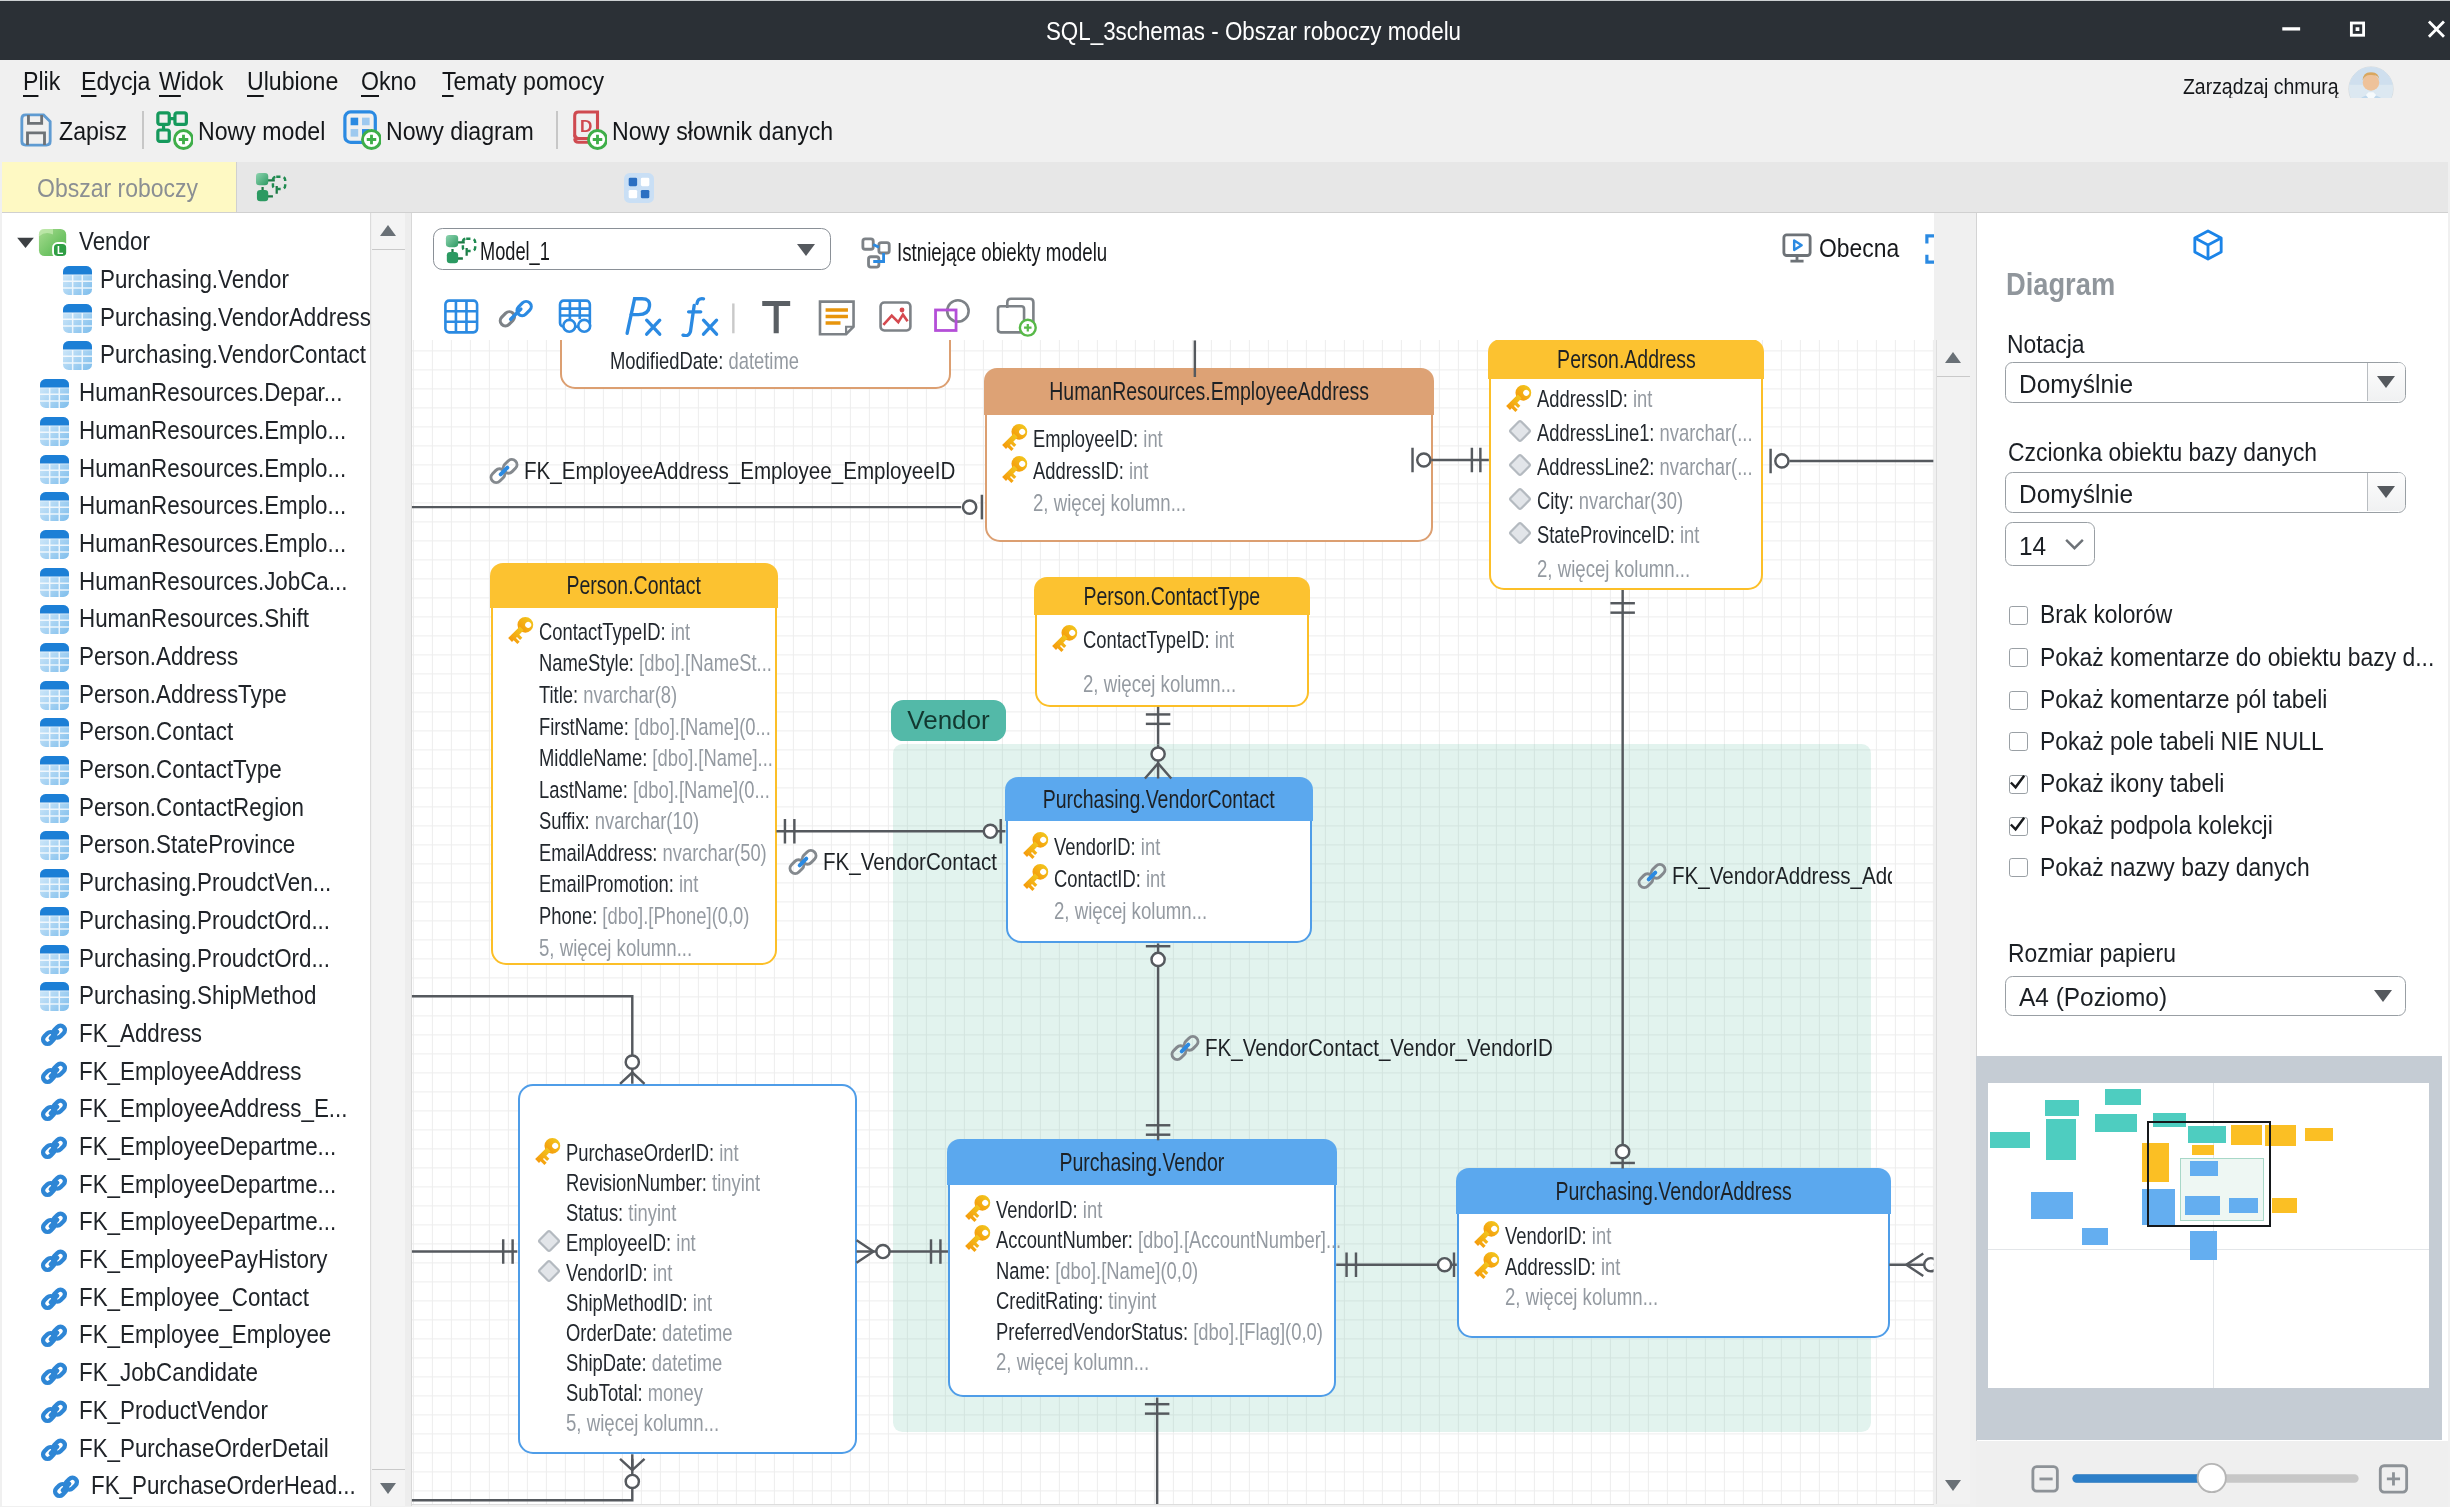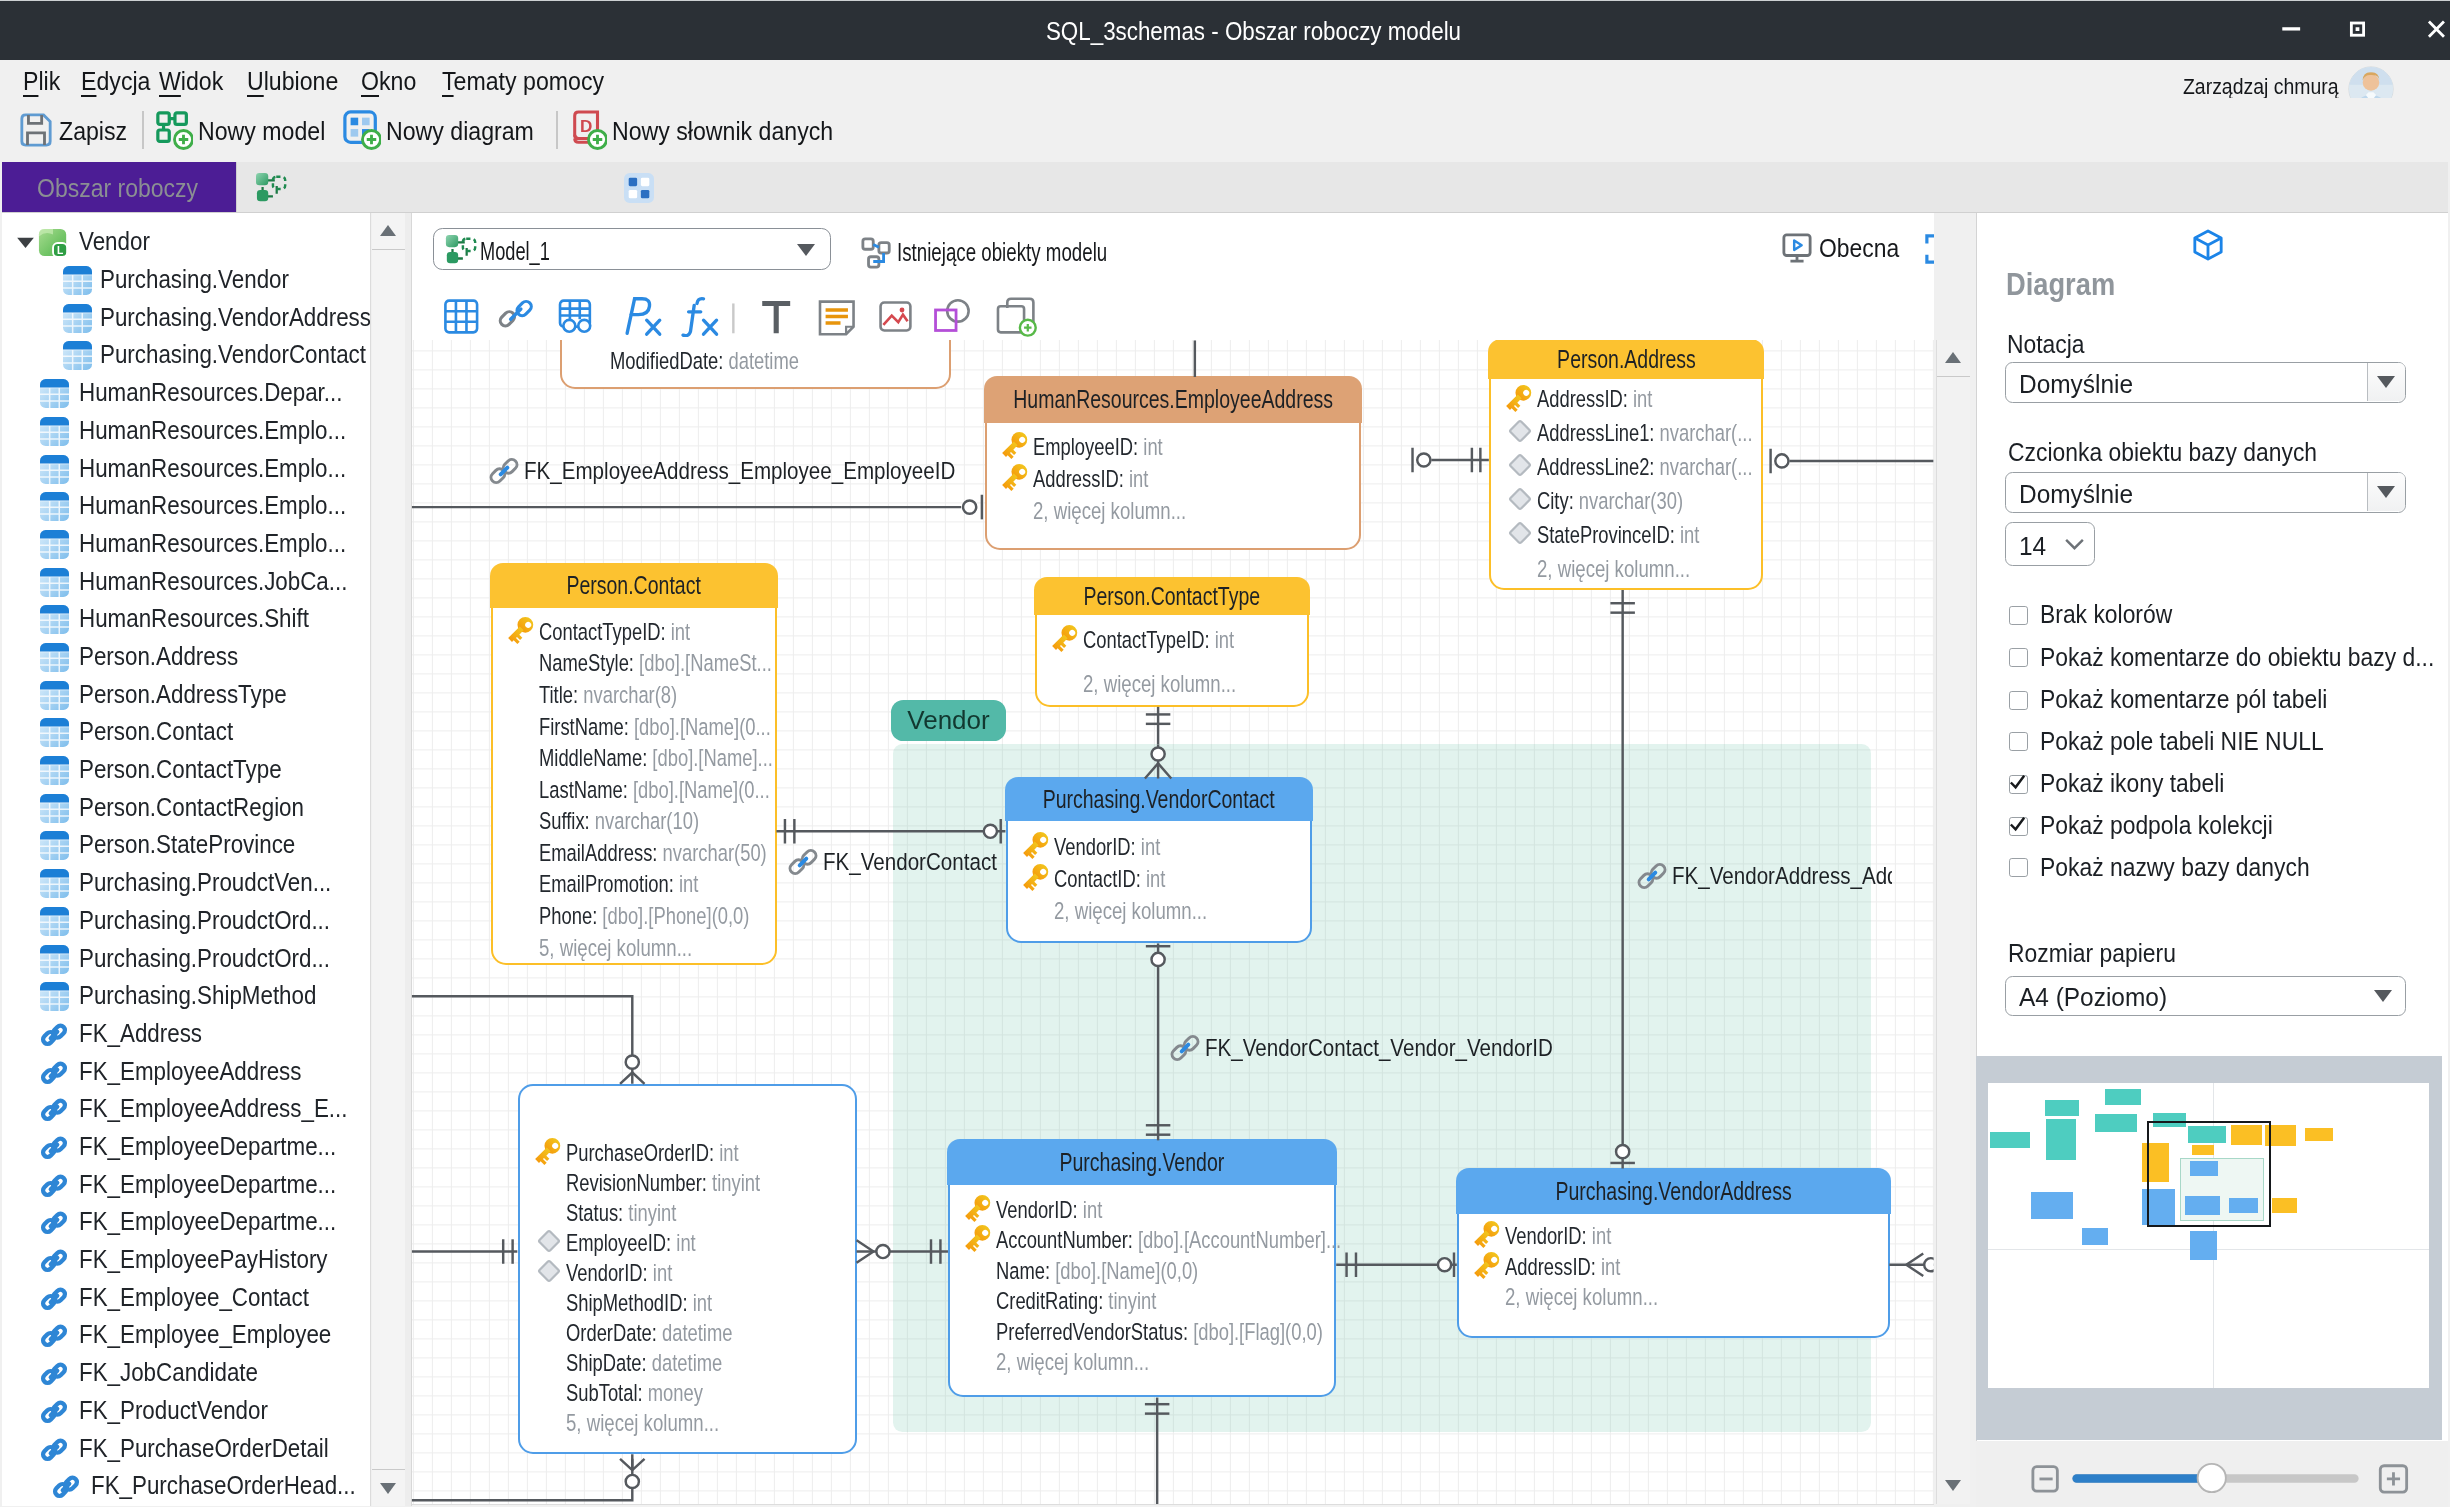--- a/index.html
+++ b/index.html
@@ -130,21 +130,21 @@
 </svg>
 <svg class="abs" style="left:569px;top:110px" width="38" height="40" viewBox="0 0 40 42">
   <path d="M6 6 Q6 2 10 2 L30 2 L30 30 L10 30 Q6 30 6 26 Z" fill="none" stroke="#cf4a50" stroke-width="3.2"></path>
   <path d="M6 26 Q6 30 10 30" fill="none" stroke="#cf4a50" stroke-width="3.2"></path>
   <path d="M30 2 L30 34 L10 34 Q6 34 6 30" fill="none" stroke="#cf4a50" stroke-width="3.2"></path>
   <text x="18" y="23" font-size="18" fill="#cf4a50" text-anchor="middle" font-family="Liberation Sans" font-weight="bold">D</text>
   <circle cx="30" cy="31" r="9.5" fill="#fff" stroke="#3fae49" stroke-width="3"></circle>
   <path d="M30 26 L30 36 M25 31 L35 31" stroke="#3fae49" stroke-width="3"></path>
 </svg>
 <div id="tabs">
-  <div class="tab" style="left:0;width:235px;border-right:0.9px solid #d0d0d0;background:#4c1d95">
+  <div class="tab" style="left:0;width:235px;border-right:0.9px solid #d0d0d0;background:#fef9c3">
       <span class="tabtxt" style="left:35px">Obszar roboczy</span>
     </div>
 </div>
 
 <svg class="abs" style="left:255px;top:172px" width="34" height="32" viewBox="0 0 36 34">
   <defs>
       <linearGradient id="tmg" x1="0" y1="0" x2="1" y2="1">
         <stop offset="0" stop-color="#8fd4b0"></stop>
         <stop offset="1" stop-color="#2c9a62"></stop>
       </linearGradient>
@@ -597,21 +597,21 @@
   <div class="sbbtn dn" style="top:1256px;border-top:0.9px solid #c9c9c9"></div>
 </div>
 <div id="treegap"></div>
 <div id="canvas">
 <div id="grid"></div>
 <div id="mint"></div>
 <div id="vchip">Vendor</div>
 <div class="tbl t-tan" style="left:148px;top:-57px;width:391px;height:233px">
 <div class="row" style="left:48px;top:188px"><b>ModifiedDate:</b> <i>datetime</i></div>
 </div>
-<div class="tbl t-tan" style="left:573px;top:164px;width:376px;height:173px">
+<div class="tbl t-tan" style="left:573px;top:156px;width:448px;height:173px">
 <div class="hd" style="height:47px;line-height:49px">
         <span>HumanResources.EmployeeAddress</span>
       </div>
 <svg class="abs" style="left:13px;top:51px" width="31" height="31" viewBox="0 0 33 33">
 <defs>
           <linearGradient id="kg" x1="0" y1="0" x2="0" y2="1">
             <stop offset="0" stop-color="#f2c51d"></stop>
             <stop offset="1" stop-color="#f59a0c"></stop>
           </linearGradient>
         </defs>

